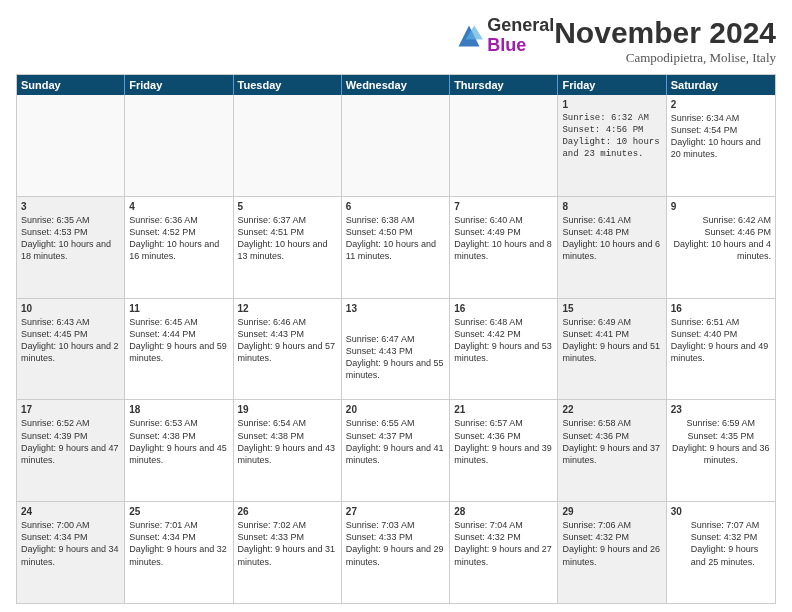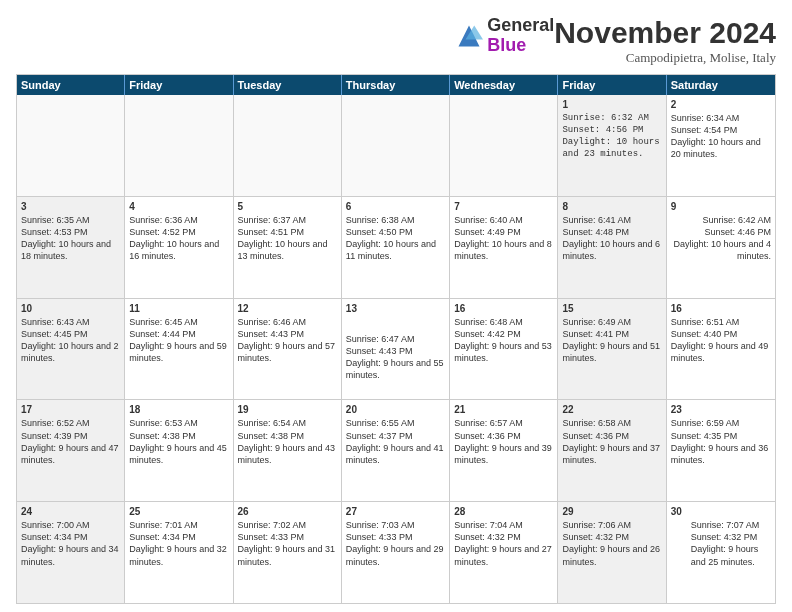--- a/index.html
+++ b/index.html
@@ -126,22 +126,22 @@
       <div class="month-title">November 2024</div>
       <div class="location">Campodipietra, Molise, Italy</div>
     </div>
   </div>
 
   <div class="calendar">
     <div class="cal-header">
     <div class="cal-header-cell">Sunday</div>
         <div class="cal-header-cell">Friday</div>
         <div class="cal-header-cell">Tuesday</div>
+        <div class="cal-header-cell">Wednesday</div>
         <div class="cal-header-cell">Thursday</div>
-        <div class="cal-header-cell">Wednesday</div>
         <div class="cal-header-cell">Friday</div>
         <div class="cal-header-cell">Saturday</div>
       </div>
     <div class="cal-body">
     <div class="cal-row">
           <div class="cal-cell empty"></div>
           <div class="cal-cell empty"></div>
           <div class="cal-cell empty"></div>
           <div class="cal-cell empty"></div>
           <div class="cal-cell empty"></div>
@@ -278,21 +278,21 @@
 Daylight: 9 hours and 39 minutes.</div>
           </div>
           <div class="cal-cell shaded">
             <div class="day-num">22</div>
             <div class="cell-text" style="white-space: pre-line;">Sunrise: 6:58 AM
 Sunset: 4:36 PM
 Daylight: 9 hours and 37 minutes.</div>
           </div>
           <div class="cal-cell">
             <div class="day-num">23</div>
-            <div class="cell-text" style="white-space: pre-line;">Sunrise: 6:59 AM
+            <div class="cell-text" style="white-space: pre-line; text-align: center;">Sunrise: 6:59 AM
 Sunset: 4:35 PM
 Daylight: 9 hours and 36 minutes.</div>
           </div>
         </div>
         <div class="cal-row">
           <div class="cal-cell shaded">
             <div class="day-num">24</div>
             <div class="cell-text" style="white-space: pre-line;">Sunrise: 7:00 AM
 Sunset: 4:34 PM
 Daylight: 9 hours and 34 minutes.</div>

